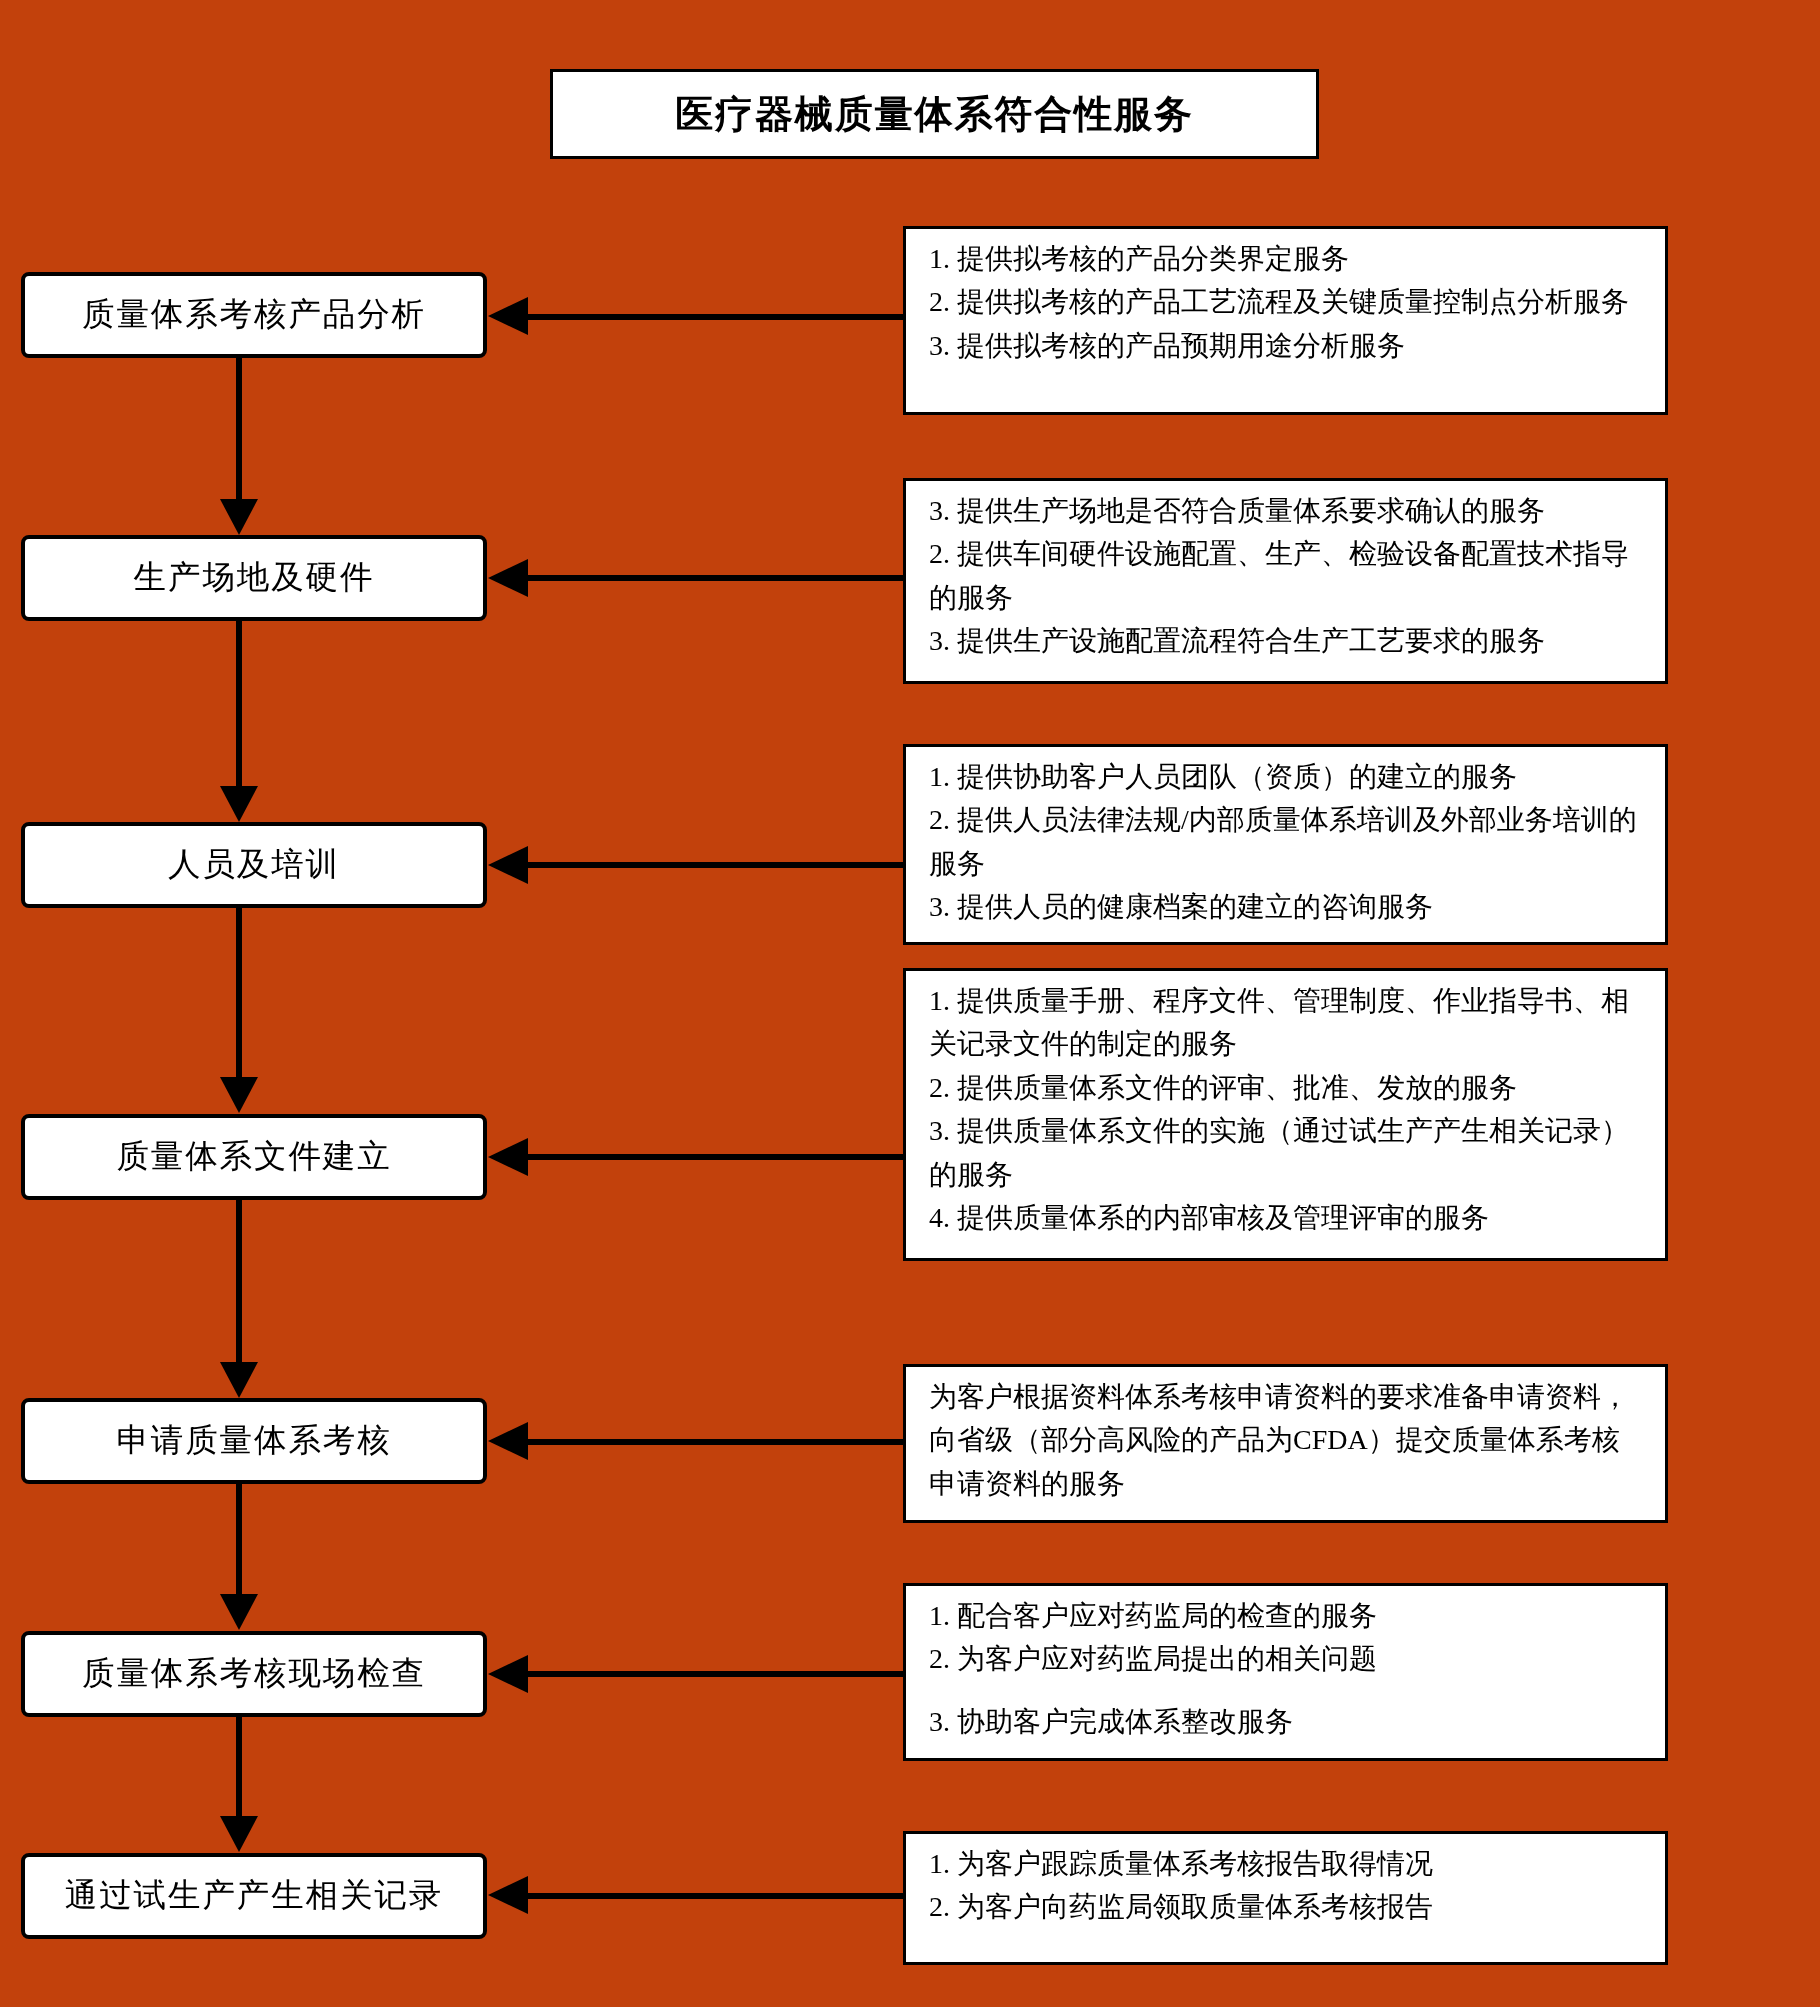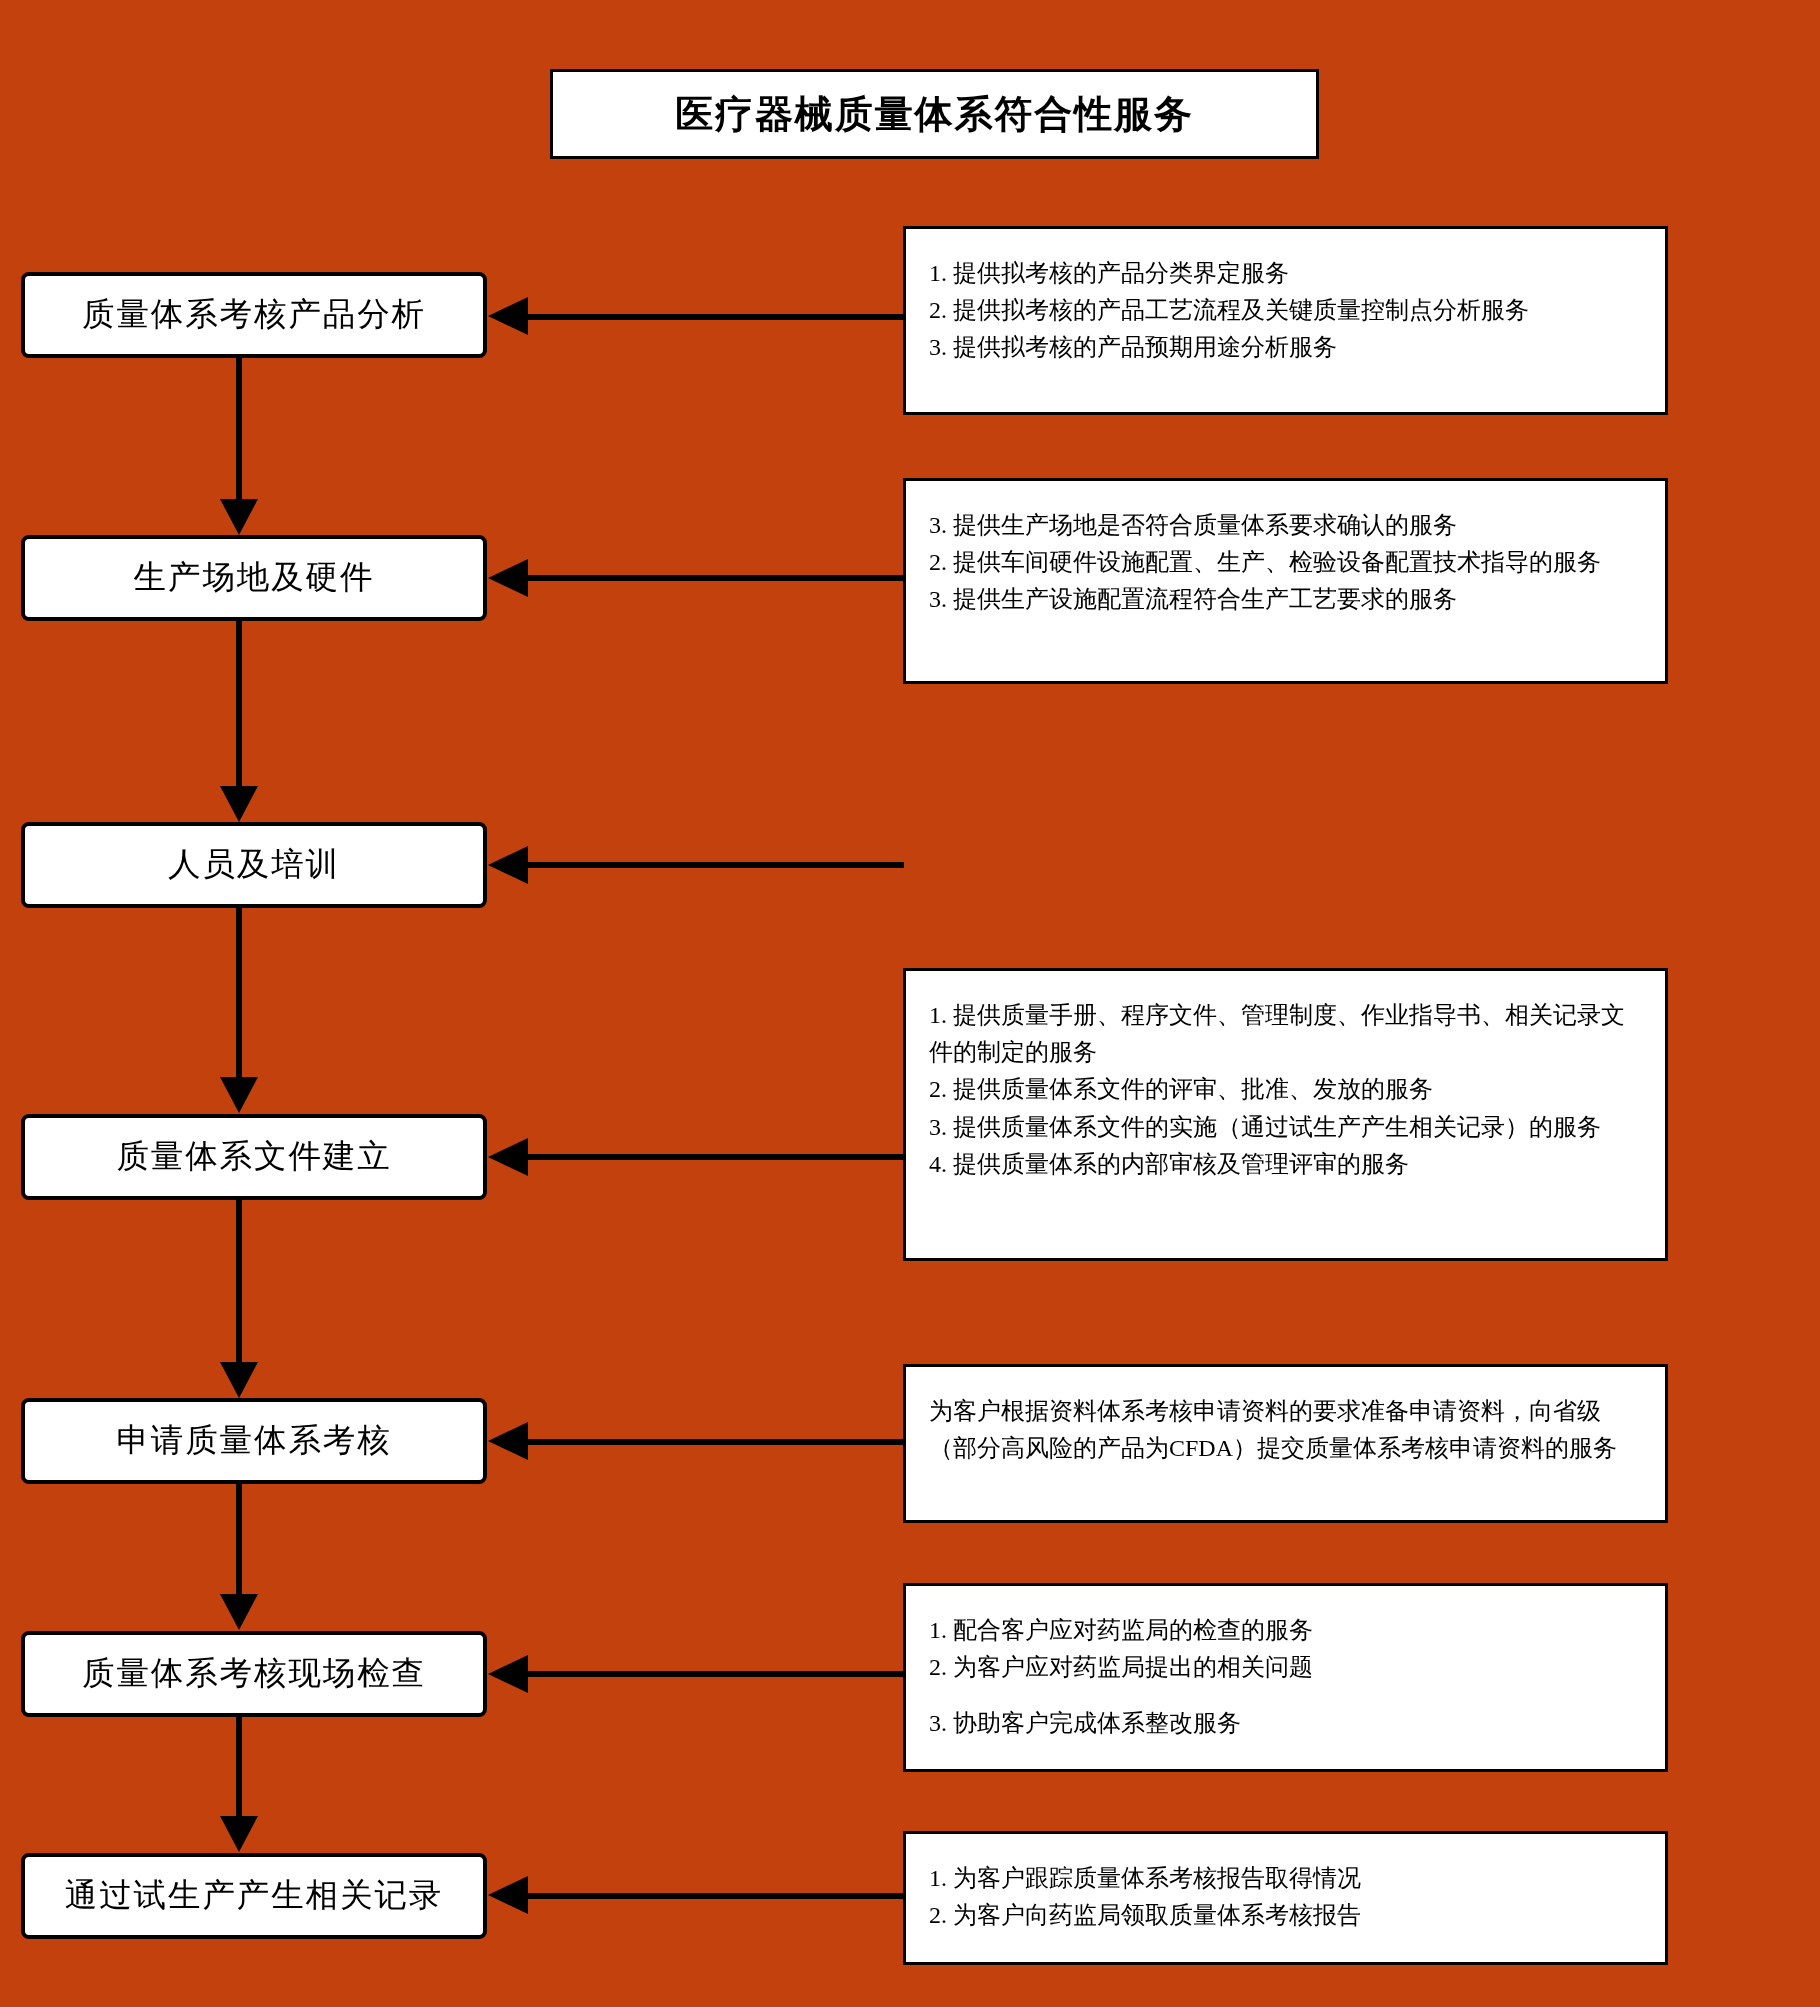--- a/index.html
+++ b/index.html
@@ -26,22 +26,22 @@
     font-size: 38px; font-weight: bold; letter-spacing: 1.9px;
   }
   .flow-box {
     left: 21px; width: 466px; height: 86px;
     border-width: 4.8px;
     display: flex; align-items: center; justify-content: center;
     font-size: 32.5px; letter-spacing: 1.9px; white-space: nowrap; border-radius: 8px;
   }
   .detail-box {
     left: 903px; width: 765px;
-    padding: 26px 23px;
-    font-size: 24px; line-height: 1.55;
+    padding: 8px 23px;
+    font-size: 28px; line-height: 1.55;
   }
   .detail-item { margin: 0; }
   .detail-item.gap-top { margin-top: 19px; }
 
   
   .fb1 { top: 272px; }
   .fb2 { top: 535px; }
   .fb3 { top: 822px; }
   .fb4 { top: 1114px; }
   .fb5 { top: 1398px; }
@@ -111,20 +111,25 @@
   <div class="box detail-box db1">
     <p class="detail-item">1. 提供拟考核的产品分类界定服务</p>
     <p class="detail-item">2. 提供拟考核的产品工艺流程及关键质量控制点分析服务</p>
     <p class="detail-item">3. 提供拟考核的产品预期用途分析服务</p>
   </div>
   <div class="box detail-box db2">
     <p class="detail-item">3. 提供生产场地是否符合质量体系要求确认的服务</p>
     <p class="detail-item">2. 提供车间硬件设施配置、生产、检验设备配置技术指导的服务</p>
     <p class="detail-item">3. 提供生产设施配置流程符合生产工艺要求的服务</p>
   </div>
+  <div class="box detail-box db3">
+    <p class="detail-item">1. 提供协助客户人员团队（资质）的建立的服务</p>
+    <p class="detail-item">2. 提供人员法律法规/内部质量体系培训及外部业务培训的服务</p>
+    <p class="detail-item">3. 提供人员的健康档案的建立的咨询服务</p>
+  </div>
   <div class="box detail-box db4">
     <p class="detail-item">1. 提供质量手册、程序文件、管理制度、作业指导书、相关记录文件的制定的服务</p>
     <p class="detail-item">2. 提供质量体系文件的评审、批准、发放的服务</p>
     <p class="detail-item">3. 提供质量体系文件的实施（通过试生产产生相关记录）的服务</p>
     <p class="detail-item">4. 提供质量体系的内部审核及管理评审的服务</p>
   </div>
   <div class="box detail-box db5">
     <p class="detail-item">为客户根据资料体系考核申请资料的要求准备申请资料，向省级（部分高风险的产品为CFDA）提交质量体系考核申请资料的服务</p>
   </div>
   <div class="box detail-box db6">

